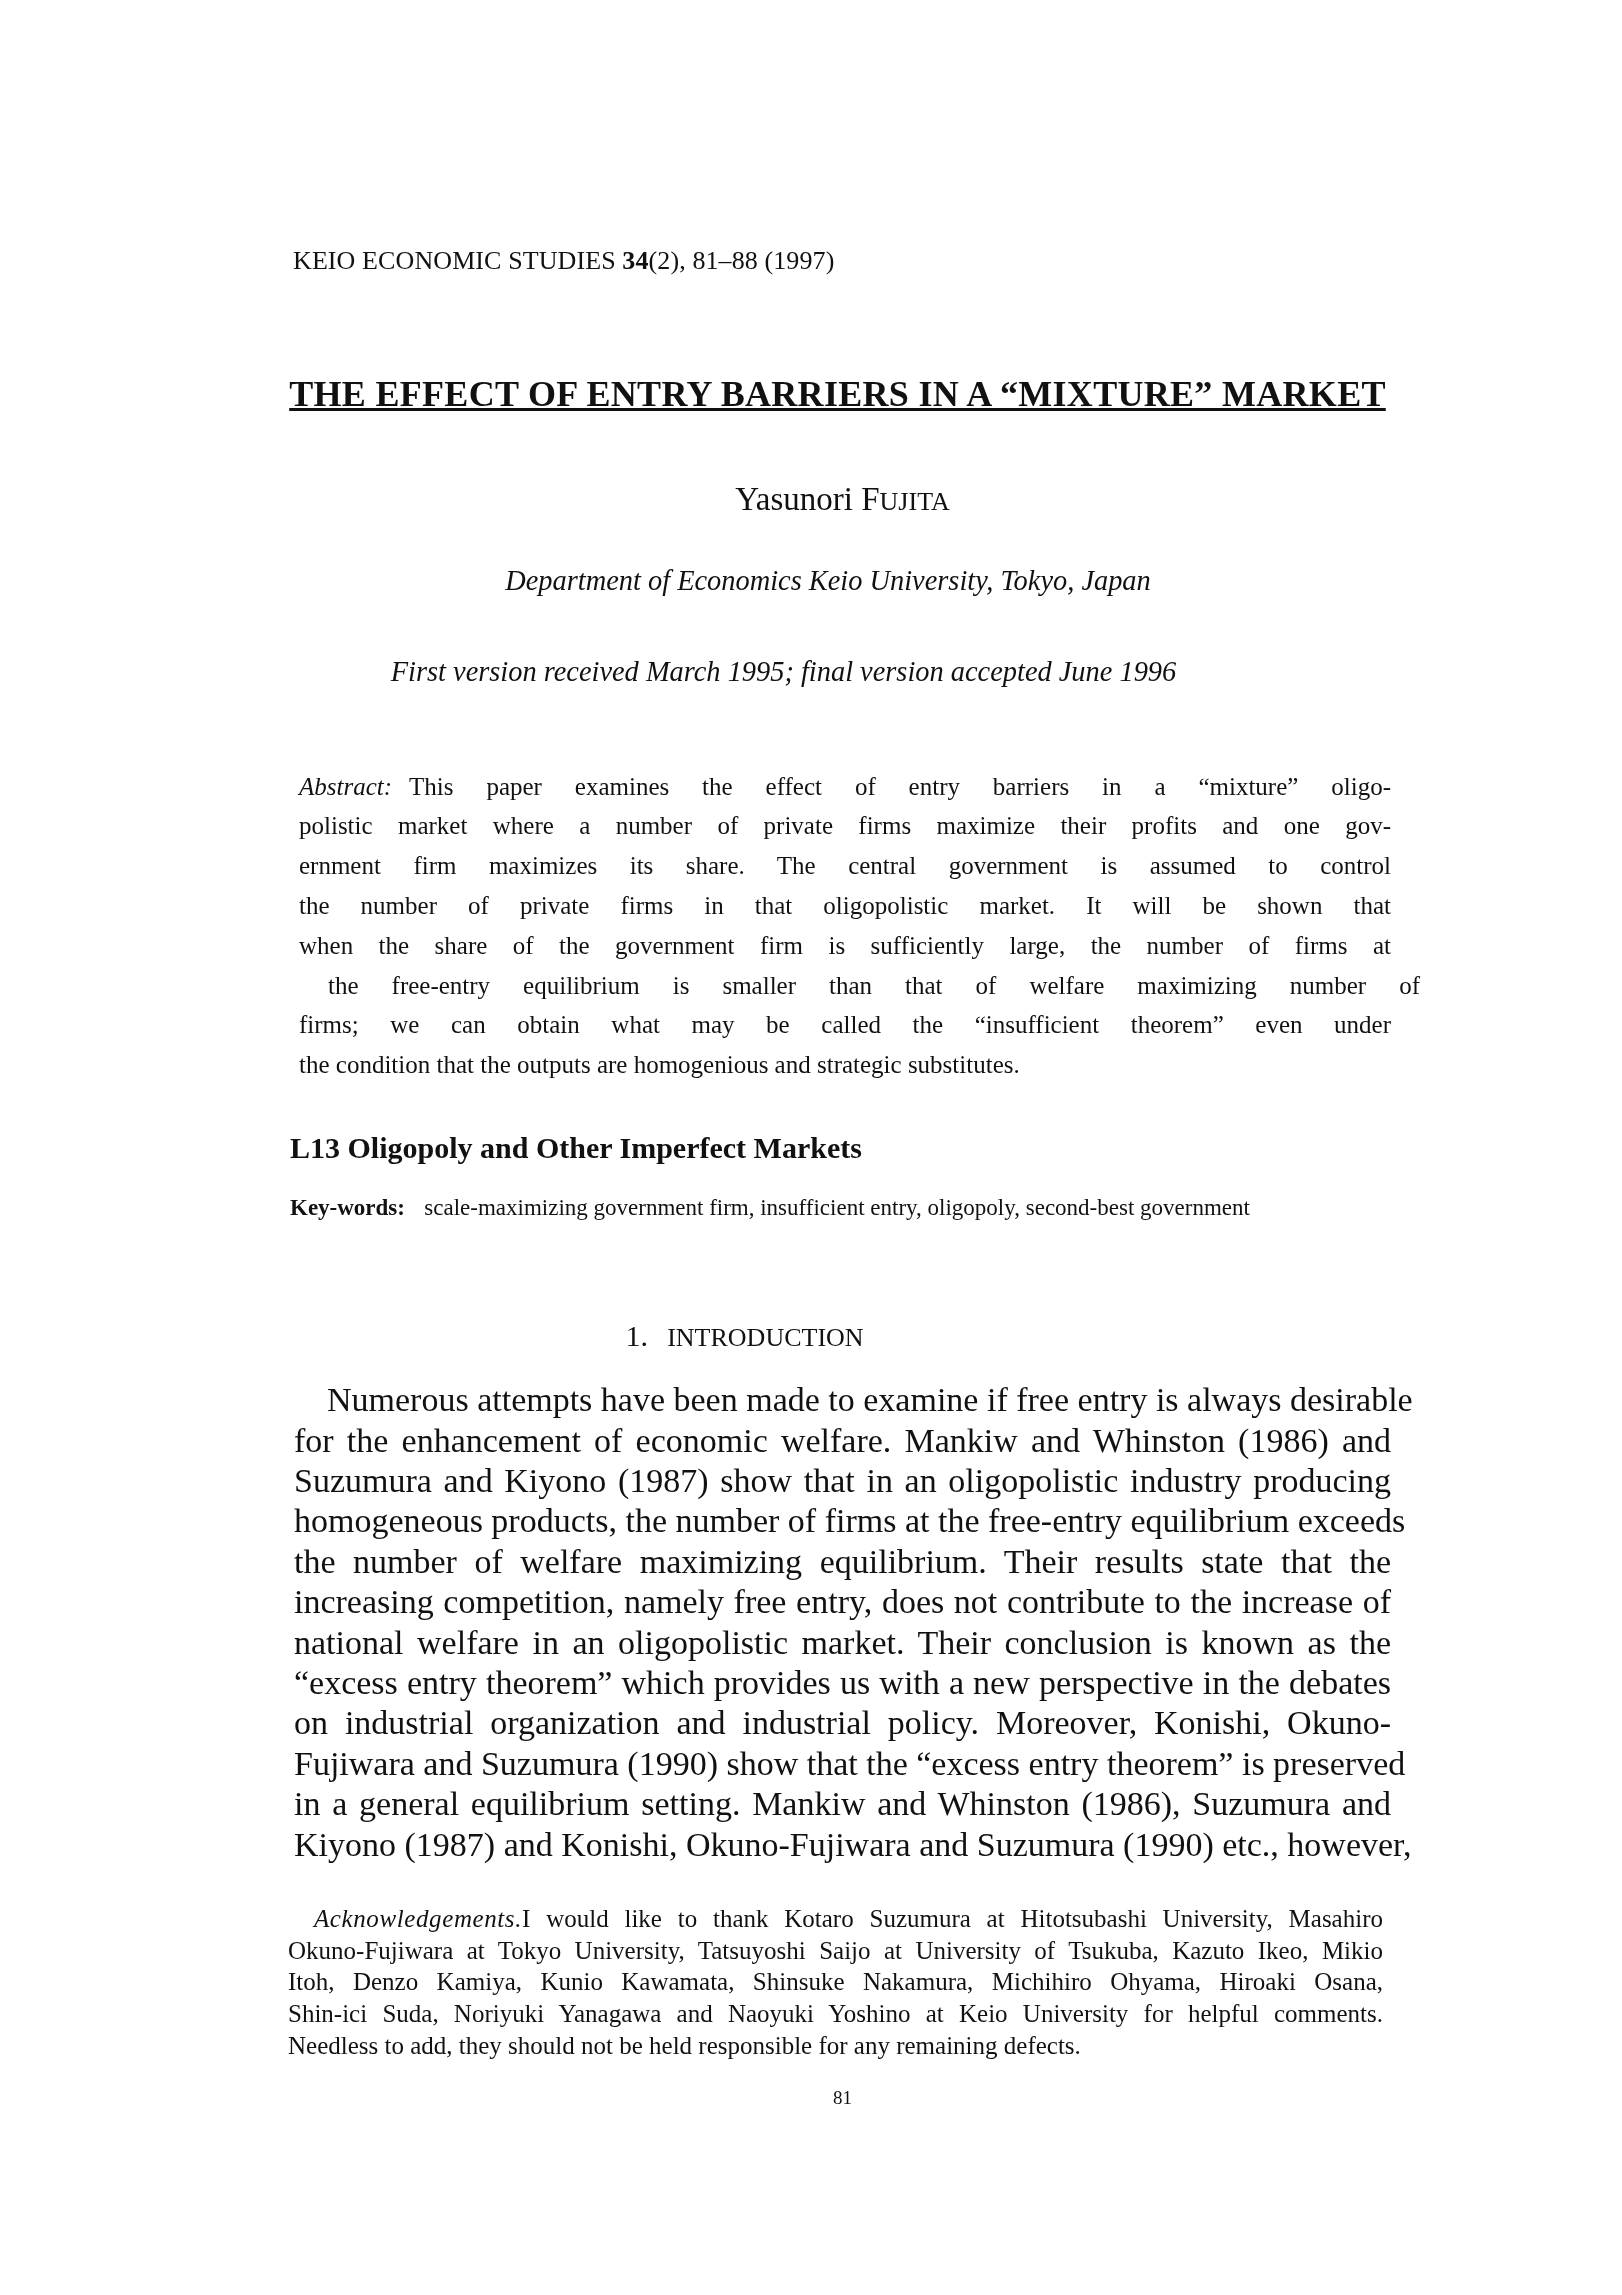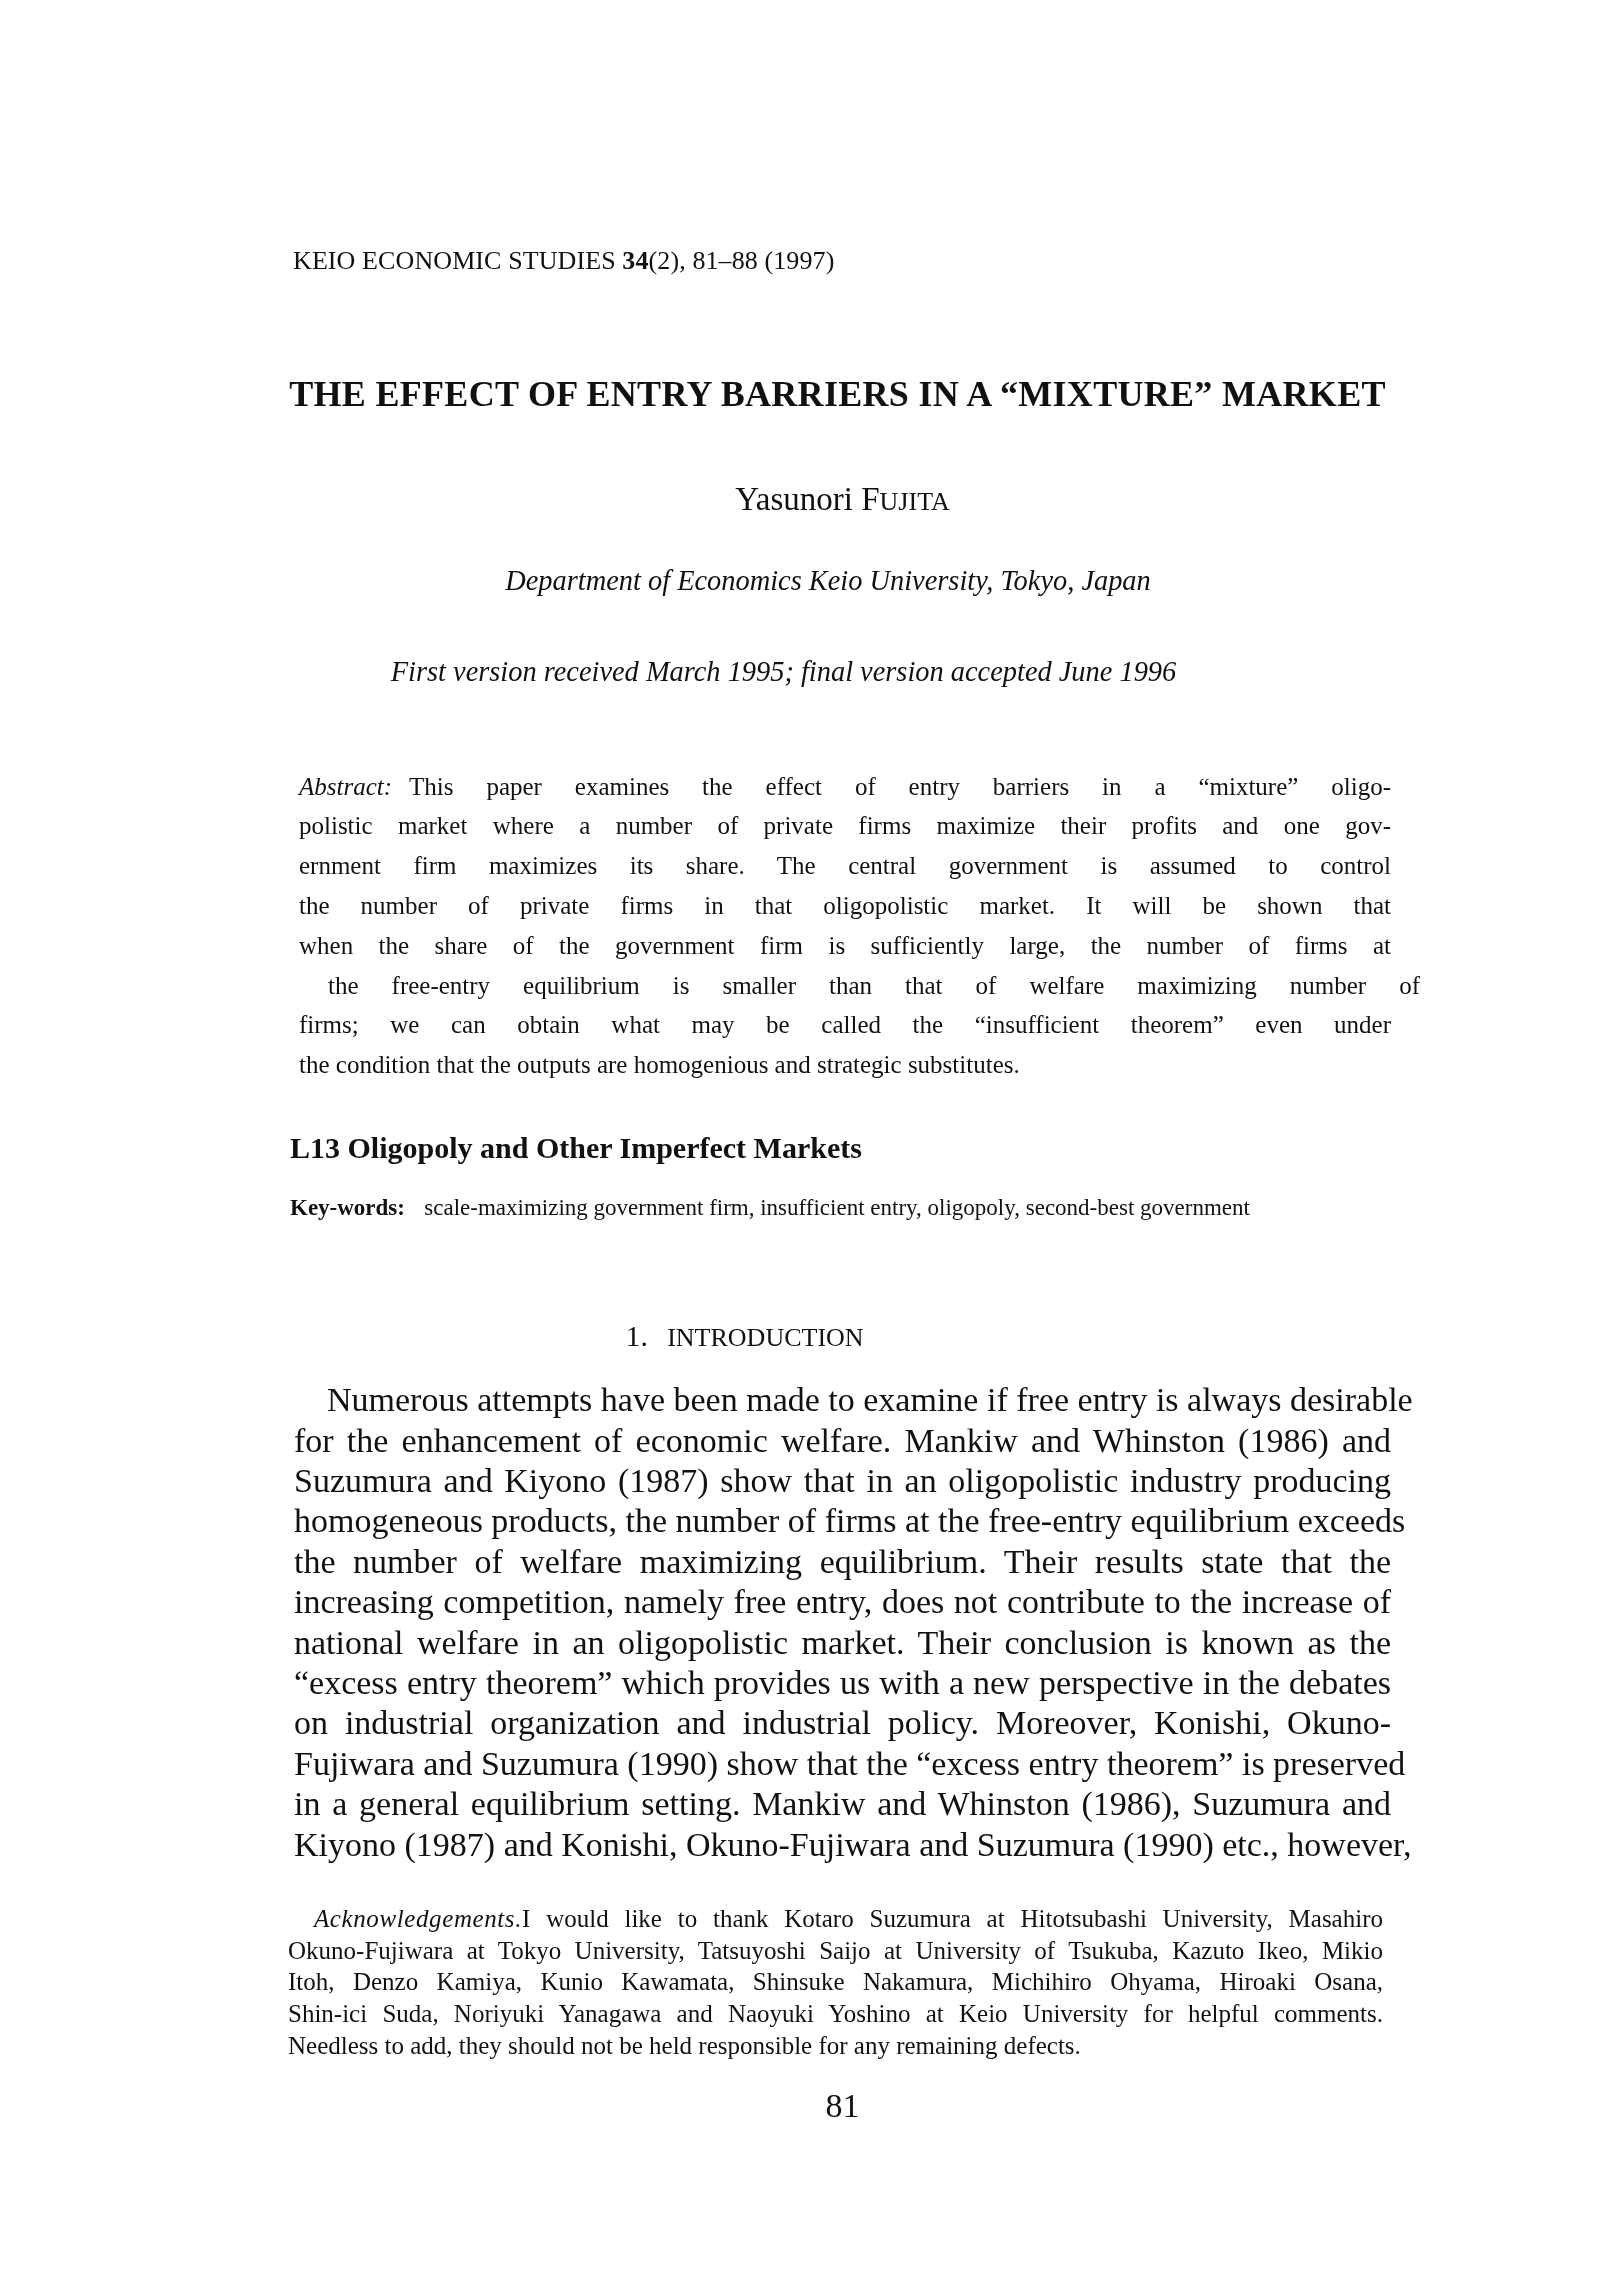--- a/index.html
+++ b/index.html
@@ -34,20 +34,21 @@
 
     
     #title {
       left: 0; width: 1622px; top: 373px;
       text-align: center;
       font-size: 36px;
       font-weight: bold;
       letter-spacing: 0.3px;
       padding-left: 53px;
       box-sizing: border-box;
+      text-decoration: underline;
     }
 
     
     #author {
       left: 0; width: 1622px; top: 481px;
       text-align: center;
       font-size: 33px;
       padding-left: 63px;
       box-sizing: border-box;
     }
@@ -109,21 +110,21 @@
     .fn-line {
       left: 288px; width: 1095px;
       font-size: 25px;
     }
     .fn-first { padding-left: 26px; box-sizing: border-box; }
     .fn-label { font-style: italic; margin-right: 0; letter-spacing: 0.6px; }
 
     #page-number {
       left: 0; width: 1622px; top: 2087px;
       text-align: center;
-      font-size: 34px;
+      font-size: 19px;
       padding-left: 63px;
       box-sizing: border-box;
     }
   </style>
 </head>
 <body>
 
 <div id="journal" class="abs">
   <span>KEIO ECONOMIC STUDIES </span><span class="vol">34</span><span>(2), 81–88 (1997)</span>
 </div>

